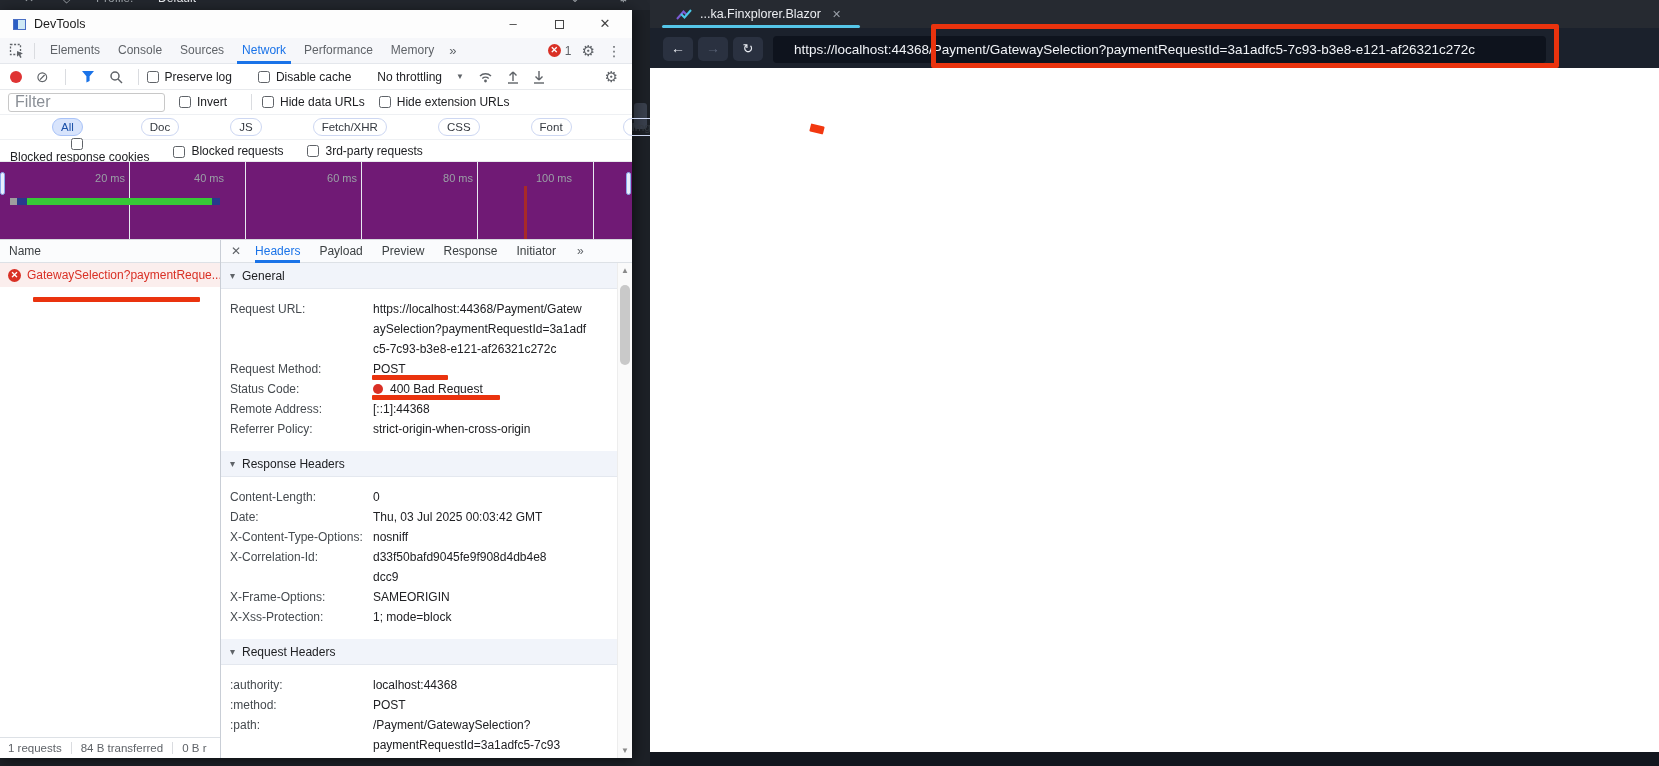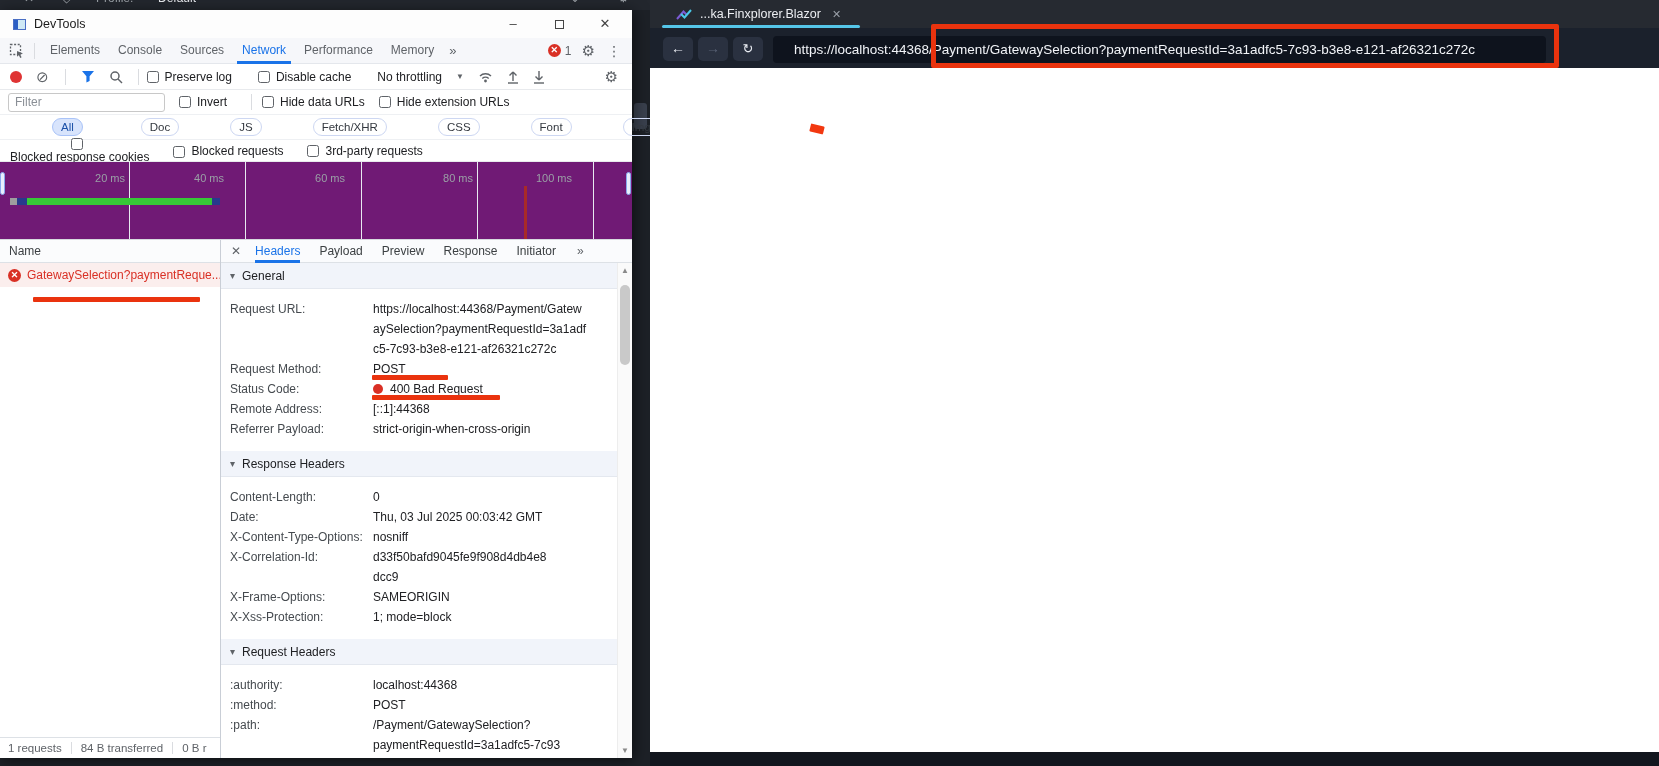--- a/index.html
+++ b/index.html
@@ -40,21 +40,21 @@
   .clear-g { color:#5f6368; font-size:15px; margin-right:8px; line-height:1; }
   .tdiv { width:1px; height:16px; background:#dadce0; margin:0 8px; }
   .cb { width:12px; height:12px; border:1.4px solid #5f6368; border-radius:2.5px; background:#fff; margin-right:6px; flex:none; }
   .cb-lbl { color:#202124; white-space:nowrap; }
   .throttle { margin-left:12px; display:flex; align-items:center; color:#202124; }
   .caret { font-size:8px; color:#5f6368; margin-left:14px; }
   .ticon { margin:0 7px; display:flex; align-items:center; }
   .dt-toolbar .gear-right { margin-left:auto; margin-right:14px; }
 
   .dt-filterrow { height:25px; border-bottom:1px solid #eef0f3; display:flex; align-items:center; padding-left:8px; }
-  .filter-input { width:157px; height:19px; border:1px solid #c8c8c8; border-radius:3px; padding:0 6px; font-size:12px; font-family:"Liberation Sans",sans-serif; color:#333; outline:none; margin-right:14px; }
+  .filter-input { width:157px; height:19px; border:1px solid #c8c8c8; border-radius:3px; padding:0 6px; font-size:16px; font-family:"Liberation Sans",sans-serif; color:#333; outline:none; margin-right:14px; }
   .filter-input::placeholder { color:#8a8f96; }
   .fdiv { width:1px; height:16px; background:#dadce0; margin:0 10px; }
   .cbrow { display:flex; align-items:center; margin-right:14px; }
 
   .dt-chiprow { height:25px; border-bottom:1px solid #eef0f3; display:flex; align-items:center; padding-left:8px; gap:7px; }
   .chip { height:18px; line-height:16px; padding:0 8px; border:1px solid #cdd7f2; border-radius:9.5px; color:#33383f; font-size:11.5px; white-space:nowrap;margin-left:44px; }
   .chip.sel { background:#d8e4fc; border-color:#a9c3f8; color:#1b50a8; }
   .chipdiv { width:1px; height:14px; background:#e0e0e0; }
 
   .dt-blockedrow { height:22px; border-bottom:1px solid #e8eaed; display:flex; align-items:center; padding-left:10px; gap:24px; }
@@ -275,21 +275,21 @@
   </div>
 
   <div class="dt-timeline">
     <div class="grid" style="left:129px;"></div>
     <div class="grid" style="left:245px;"></div>
     <div class="grid" style="left:361px;"></div>
     <div class="grid" style="left:477px;"></div>
     <div class="grid" style="left:593px;"></div>
     <div class="tick" style="left:71px;">20 ms</div>
     <div class="tick" style="left:170px;">40 ms</div>
-    <div class="tick" style="left:303px;text-align:center;">60 ms</div>
+    <div class="tick" style="left:303px;">60 ms</div>
     <div class="tick" style="left:419px;">80 ms</div>
     <div class="tick" style="left:518px;">100 ms</div>
     <div class="wbar">
       <span class="wseg-gray"></span>
       <span class="wseg-navy1"></span>
       <span class="wseg-green"></span>
       <span class="wseg-navy2"></span>
     </div>
     <div class="loadline"></div>
     <div class="ov-handle" style="left:0;"></div>
@@ -351,21 +351,21 @@
             <div class="kv-v">
               <span class="dot400"></span><span>400 Bad Request</span>
               <div class="annot an-status"></div>
             </div>
           </div>
           <div class="kv">
             <div class="kv-l">Remote Address:</div>
             <div class="kv-v">[::1]:44368</div>
           </div>
           <div class="kv">
-            <div class="kv-l">Referrer Payload:</div>
+            <div class="kv-l">Referrer Policy:</div>
             <div class="kv-v">strict-origin-when-cross-origin</div>
           </div>
         </div>
 
         <div class="sec-bar">
           <span class="sec-caret">▾</span>
           <span class="sec-title">Response Headers</span>
         </div>
         <div class="sec-body">
           <div class="kv">

